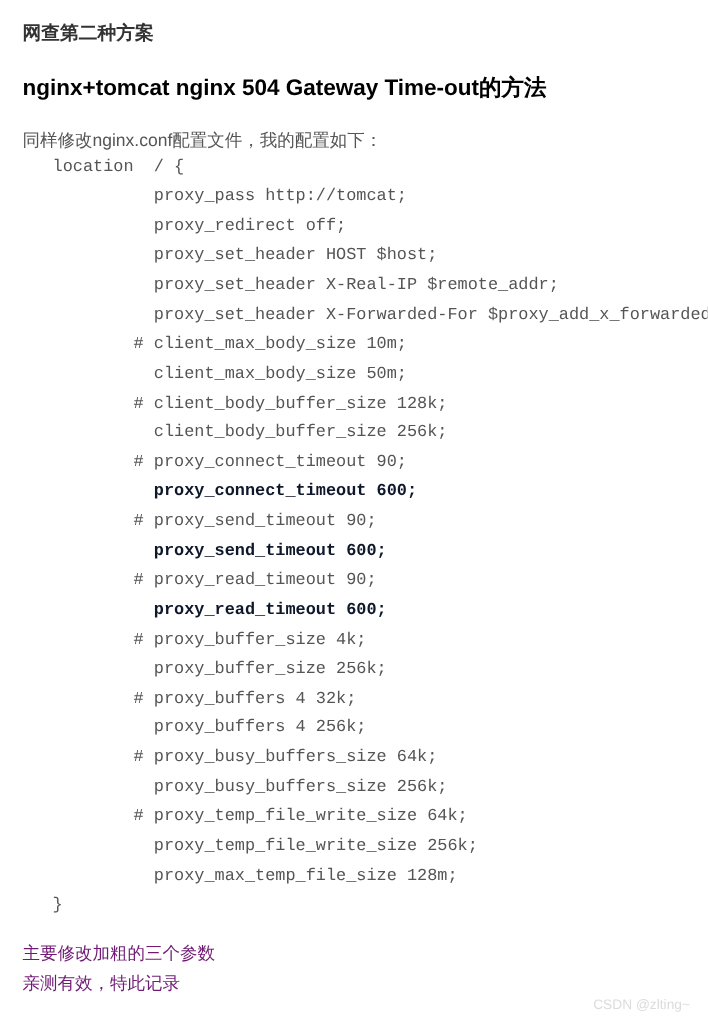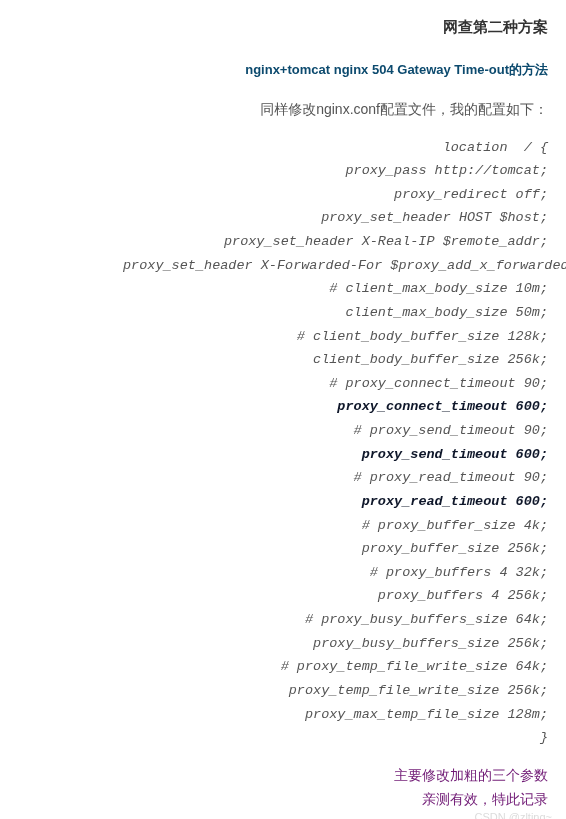--- a/index.html
+++ b/index.html
@@ -1,54 +1,53 @@
 <!DOCTYPE html>
 <html><head>
   <meta charset="utf-8">
   <style>
-    * { margin: 0; padding: 0; box-sizing: border-box; text-align: right; }
+    * { margin: 0; padding: 0; box-sizing: border-box; }
     body {
       font-family: -apple-system, BlinkMacSystemFont, "Segoe UI", "PingFang SC", "Microsoft YaHei", sans-serif;
       background: #fff;
       padding: 16px 18px;
       width: 566px;
       color: #4b4b4b;
       line-height: 1.5;
       position: relative;
     }
     .heading-bold {
       font-size: 15px;
       font-weight: 700;
       color: #333;
       margin-bottom: 18px;
     }
     .link-line {
       margin-bottom: 18px;
     }
     .link-line a {
-      color: #0c4a6e;
+      color: #000000;
       text-decoration: none;
-      font-size: 13px;
+      font-size: 18px;
       font-weight: 600;
     }
     .desc {
       font-size: 14px;
       color: #555;
-      margin-bottom: 16px;
     }
     .code-block {
       font-family: Consolas, "Courier New", monospace;
       font-size: 13.5px;
       color: #555;
       line-height: 1.75;
       padding-left: 24px;
       white-space: pre;
       margin-bottom: 14px;
     }
-    .code-block .cline { white-space: pre; font-style: italic; }
+    .code-block .cline { white-space: pre; }
     .code-block .bold { font-weight: 700; color: #0f172a; }
     .footer-note {
       font-size: 14px;
       color: #701a75;
       line-height: 1.7;
     }
     .watermark {
       position: absolute;
       right: 14px;
       bottom: 2px;

